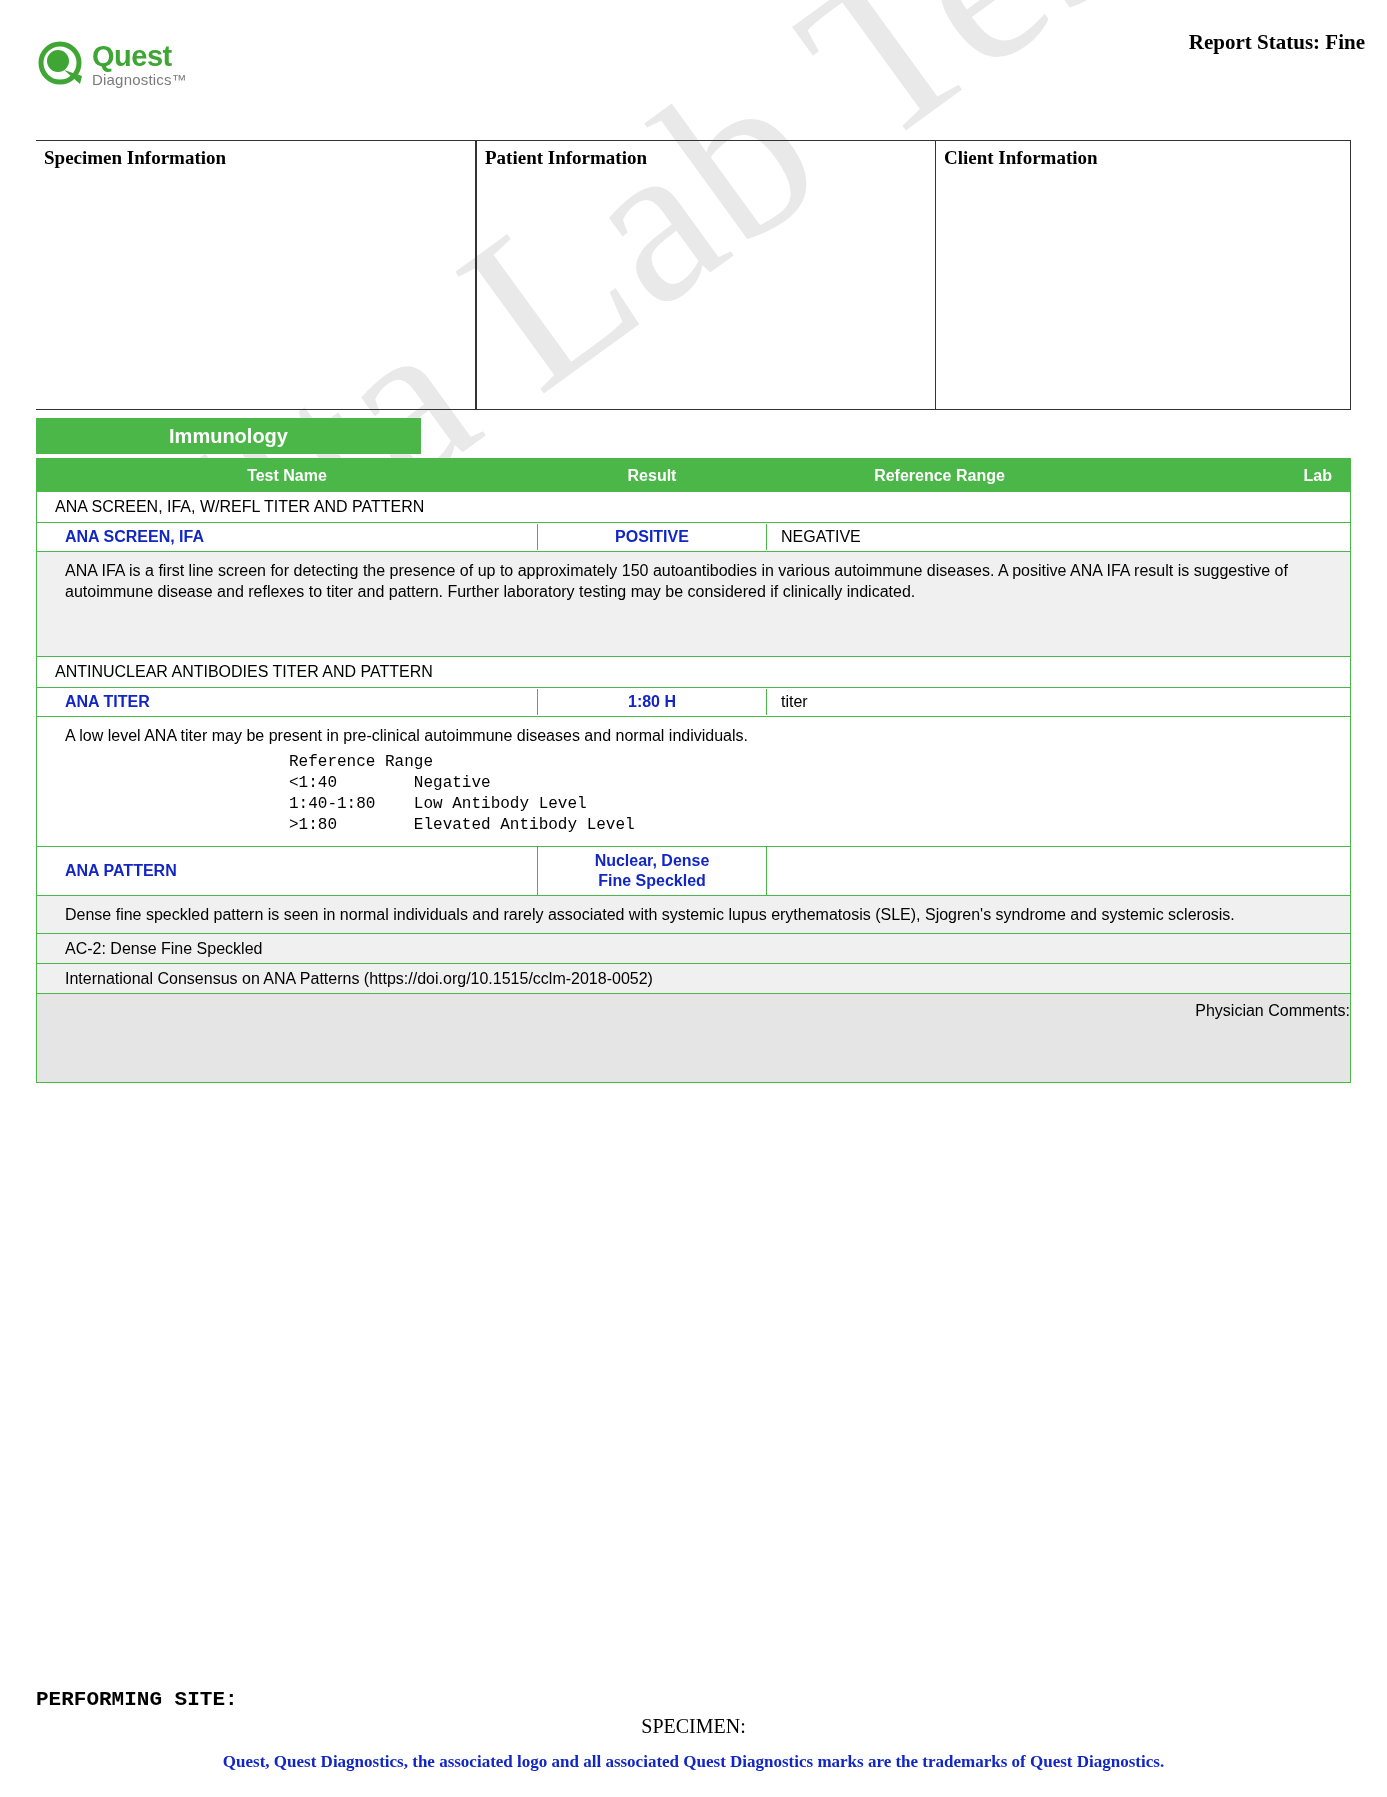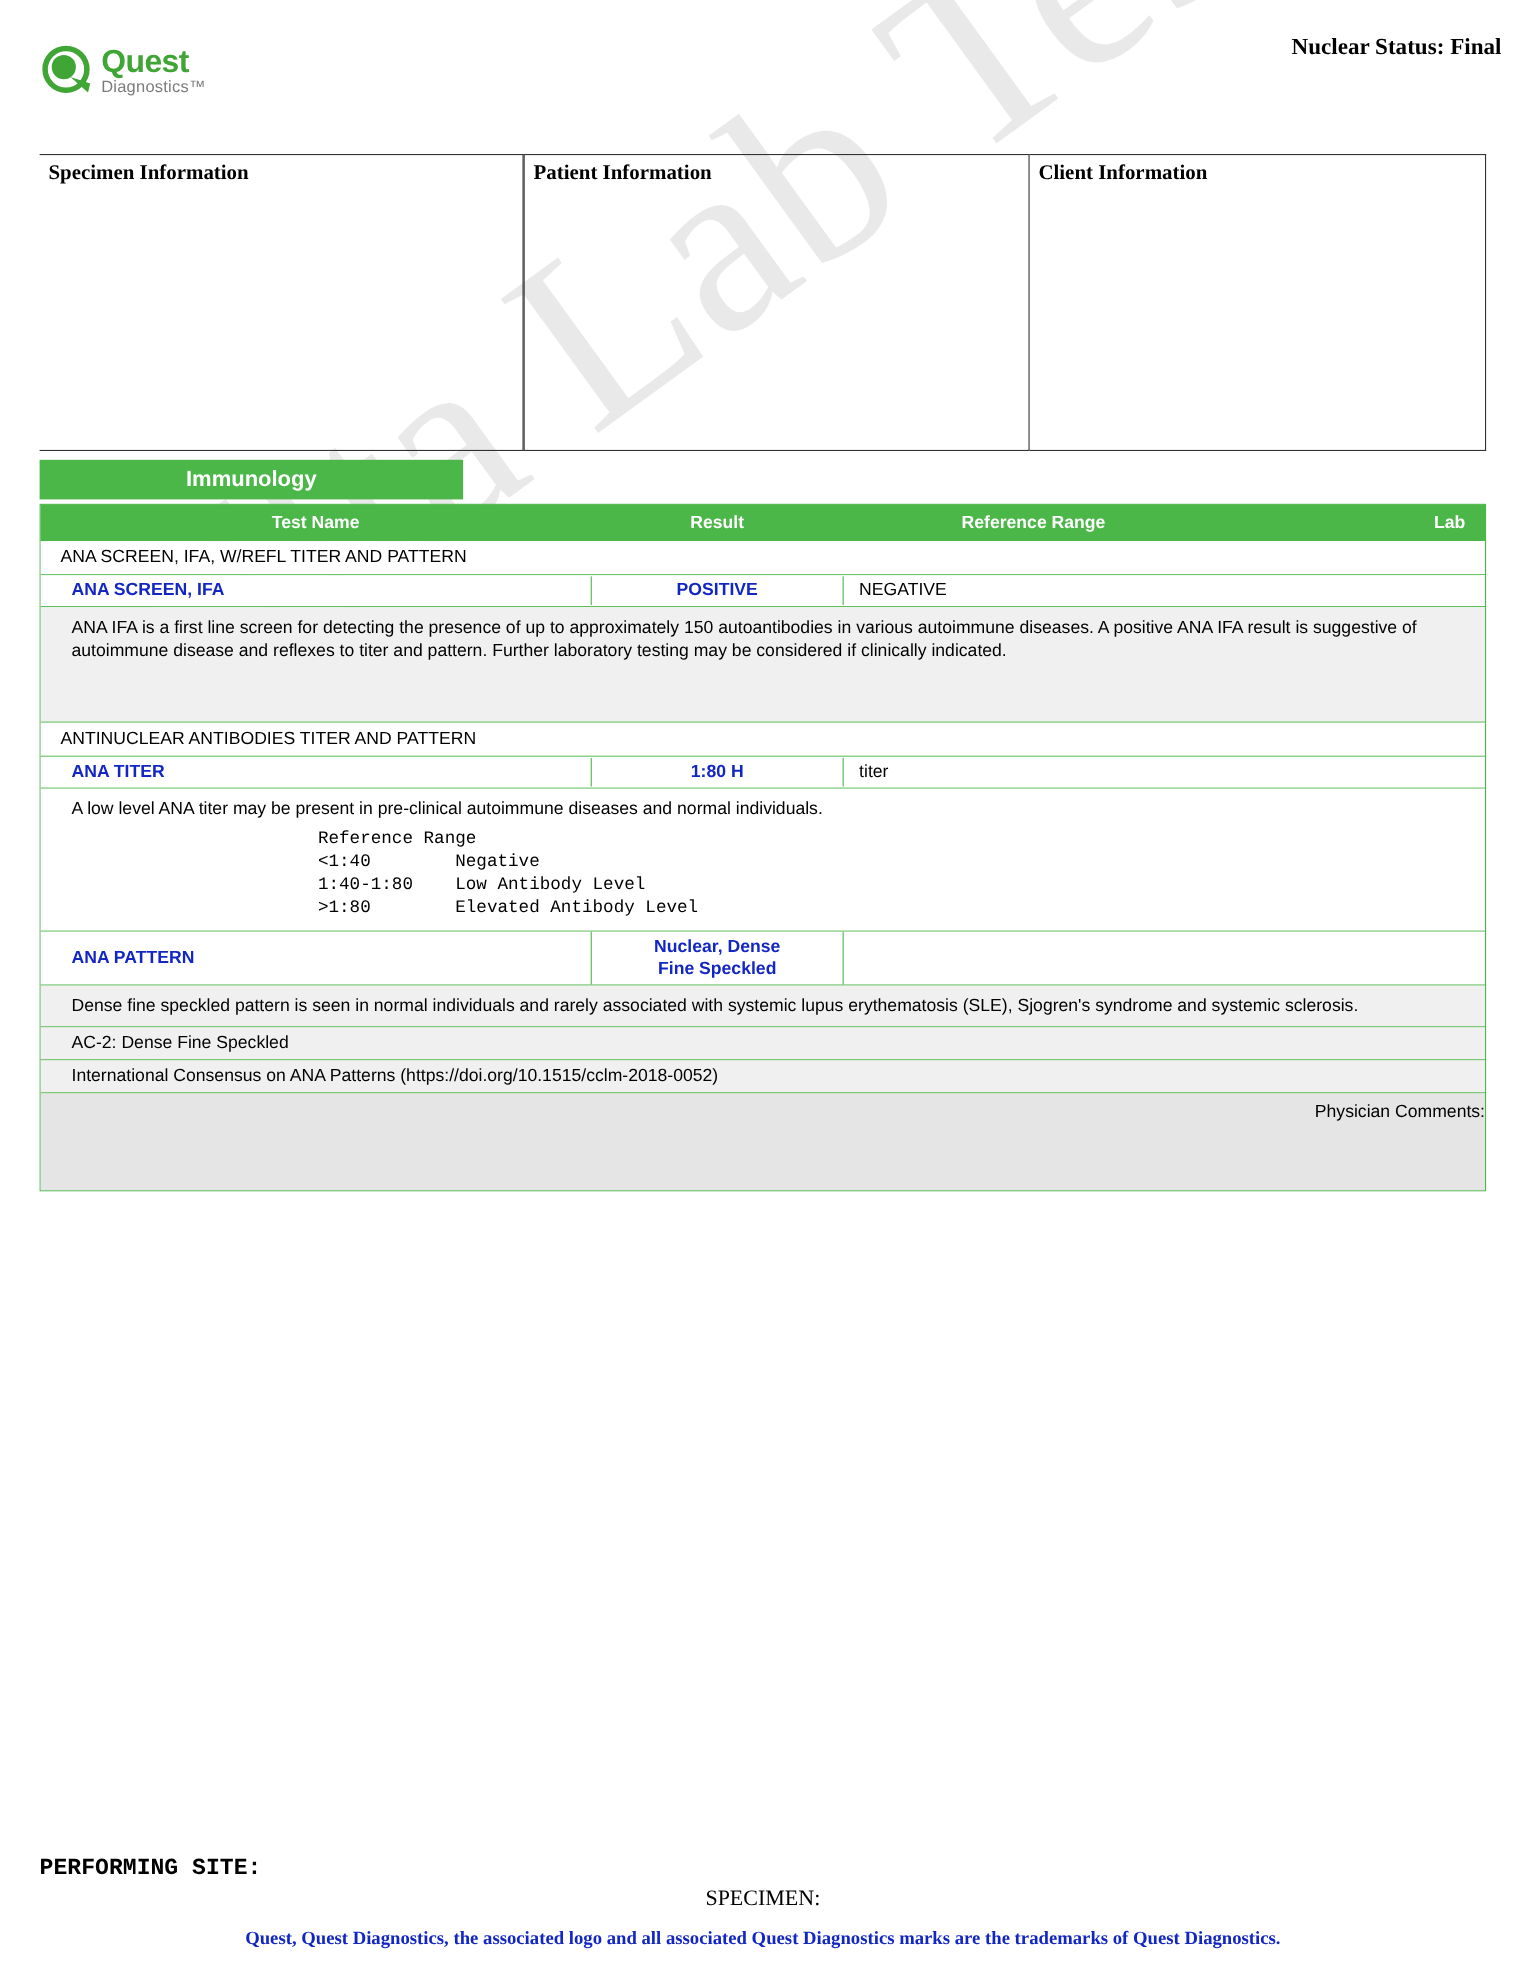--- a/index.html
+++ b/index.html
@@ -270,21 +270,21 @@
 <body>
 
 <div class="page">
 
   <div class="watermark">
     <span>Ulta Lab Tests</span>
   </div>
 
   <div class="content">
 
-    <div class="report-status">Nuclear Status: Final</div>
+    <div class="report-status">Report Status: Fine</div>
 
     <div class="logo-wrap">
       <div class="logo-mark">
         <svg width="48" height="48" viewBox="0 0 48 48" aria-hidden="true">
           <circle cx="22" cy="23" r="19" fill="none" stroke="#3fa535" stroke-width="5"></circle>
           <circle cx="20" cy="21" r="11" fill="#3fa535"></circle>
           <path d="M26 30 L42 44 L44 36 Z" fill="#3fa535"></path>
         </svg>
       </div>
       <div class="logo-text">

